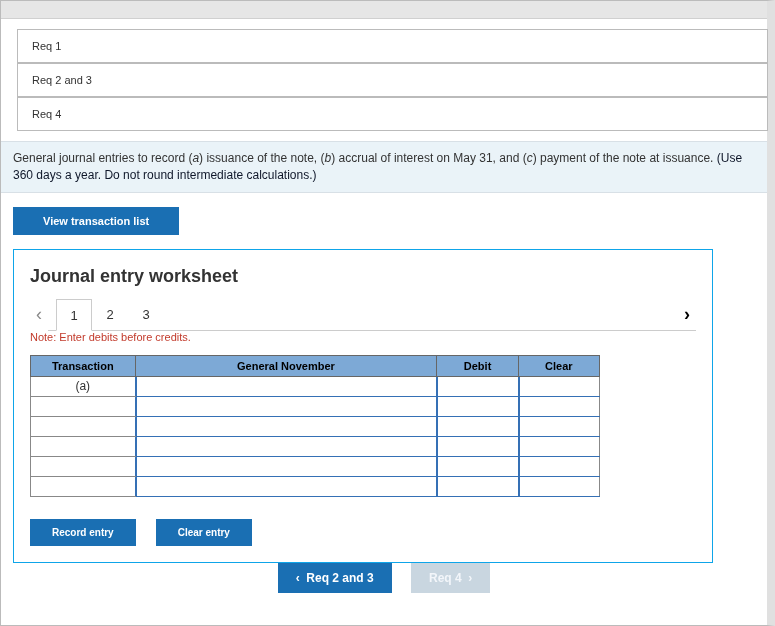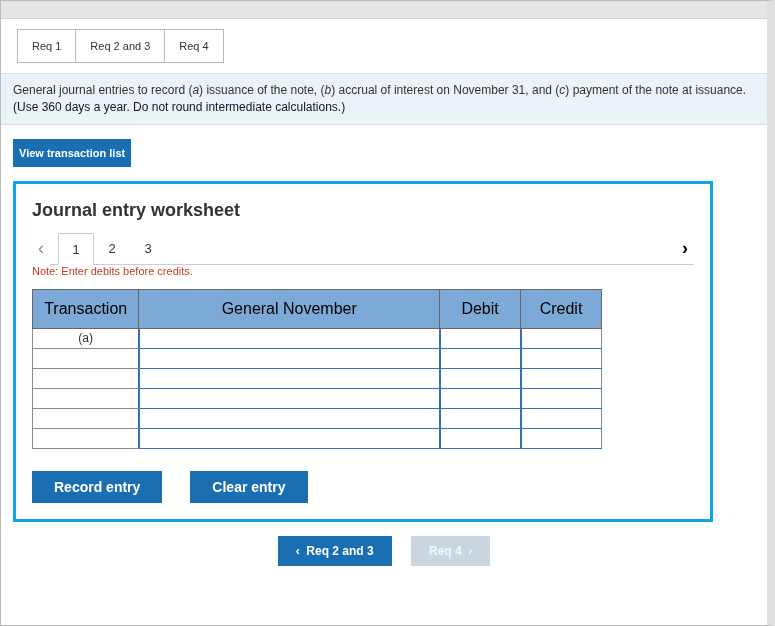--- a/index.html
+++ b/index.html
@@ -24,20 +24,21 @@
   .topgray {
     height: 18px;
     background: #e6e6e6;
     border-bottom: 1px solid #d0d0d0;
   }
   .req-tabs {
     display: flex;
     padding-left: 16px;
     padding-top: 10px;
     background: #fff;
+    flex-direction: column;
   }
   .req-tab {
     border: 1px solid #bbb;
     padding: 10px 14px;
     margin-right: -1px;
     background: #fff;
     font-size: 11px;
     cursor: pointer;
   }
   .instruction {
@@ -49,28 +50,28 @@
     border-top: 1px solid #d8e0e6;
     border-bottom: 1px solid #d8e0e6;
   }
   .instruction .red { color: #0f172a; }
   .instruction em { font-style: italic; }
   .vtl-btn {
     background: #1a6fb3;
     color: #fff;
     font-weight: bold;
     font-size: 11px;
-    padding: 8px 6px;
+    padding: 8px 30px;
     margin: 14px 0 0 12px;
     display: inline-block;
     border: none;
     cursor: pointer;
   }
   .worksheet {
-    border: 3px solid #0ea5e9;
+    border: 1px solid #0ea5e9;
     margin: 14px 0 0 12px;
     padding: 16px;
     width: 700px;
     background: #fff;
   }
   .ws-title {
     font-weight: bold;
     font-size: 18px;
     margin-bottom: 12px;
   }
@@ -121,23 +122,23 @@
     font-size: 11px;
     margin-bottom: 12px;
   }
   table.journal {
     border-collapse: collapse;
     width: 570px;
   }
   table.journal th {
     background: #7da9d6;
     color: #000;
-    font-weight: normal;
-    font-size: 16px;
-    padding: 10px 4px;
+    font-weight: bold;
+    font-size: 11px;
+    padding: 4px 4px;
     border: 1px solid #666;
     text-align: center;
   }
   table.journal td {
     border: 1px solid #888;
     height: 20px;
     padding: 0;
     position: relative;
   }
   table.journal td.gj { border-bottom: 1px solid #3570b5; }
@@ -148,30 +149,29 @@
   table.journal col.cr    { width: 70px; }
   .row0 td:first-child { text-align:center; font-size:12px; }
   .btnrow {
     margin-top: 22px;
     display: flex;
     align-items: center;
   }
   .btn {
     background: #1a6fb3;
     color: #fff;
-    font-size: 14px;
+    font-size: 10px;
     font-weight: bold;
     padding: 8px 22px;
     border: none;
     cursor: pointer;
   }
   .btnrow .spacer { flex: 1; }
-  .btnrow .btn + .btn { margin-left: 28px; text-align: center; }
+  .btnrow .btn + .btn { margin-left: 20px; text-align: center; }
   .bottom-nav {
-    margin-top: 14px;
     text-align: center;
   }
   .bottom-nav .navbtn {
     display: inline-block;
     background: #1a6fb3;
     color: #fff;
     font-weight: bold;
     font-size: 12px;
     padding: 8px 18px;
     margin: 0 8px;
@@ -197,21 +197,21 @@
 <div class="outer">
   <div class="topgray"></div>
 
   <div class="req-tabs">
     <div class="req-tab">Req 1</div>
     <div class="req-tab">Req 2 and 3</div>
     <div class="req-tab">Req 4</div>
   </div>
 
   <div class="instruction">
-    <span>General journal entries to record (</span><em>a</em><span>) issuance of the note, (</span><em>b</em><span>) accrual of interest on November 31, and (</span><em>c</em><span>) payment of the note at issuance. </span><span class="red">(Use 360 days a year. Do not round intermediate calculations.)</span>
+    <span>General journal entries to record (</span><em>a</em><span>) issuance of the note, (</span><em>b</em><span>) accrual of interest on May 31, and (</span><em>c</em><span>) payment of the note at issuance. </span><span class="red">(Use 360 days a year. Do not round intermediate calculations.)</span>
   </div>
 
   <button class="vtl-btn">View transaction list</button>
 
   <div class="worksheet">
     <div class="ws-title">Journal entry worksheet</div>
 
     <div class="entry-nav">
       <span class="nav-arrow">‹</span>
       <span style="display:inline-block;width:8px;border-bottom:1px solid #ccc;height:32px;"></span>
@@ -230,21 +230,21 @@
         <col class="trans">
           <col class="gj">
           <col class="db">
           <col class="cr">
       </colgroup>
       <thead>
         <tr>
           <th>Transaction</th>
           <th>General November</th>
           <th>Debit</th>
-          <th>Credit</th>
+          <th>Clear</th>
         </tr>
       </thead>
       <tbody>
         <tr class="row0">
           <td>(a)</td>
           <td class="gj">
               <span class="tick"></span>
             </td>
           <td class="dc">
               <span class="tick"></span>

